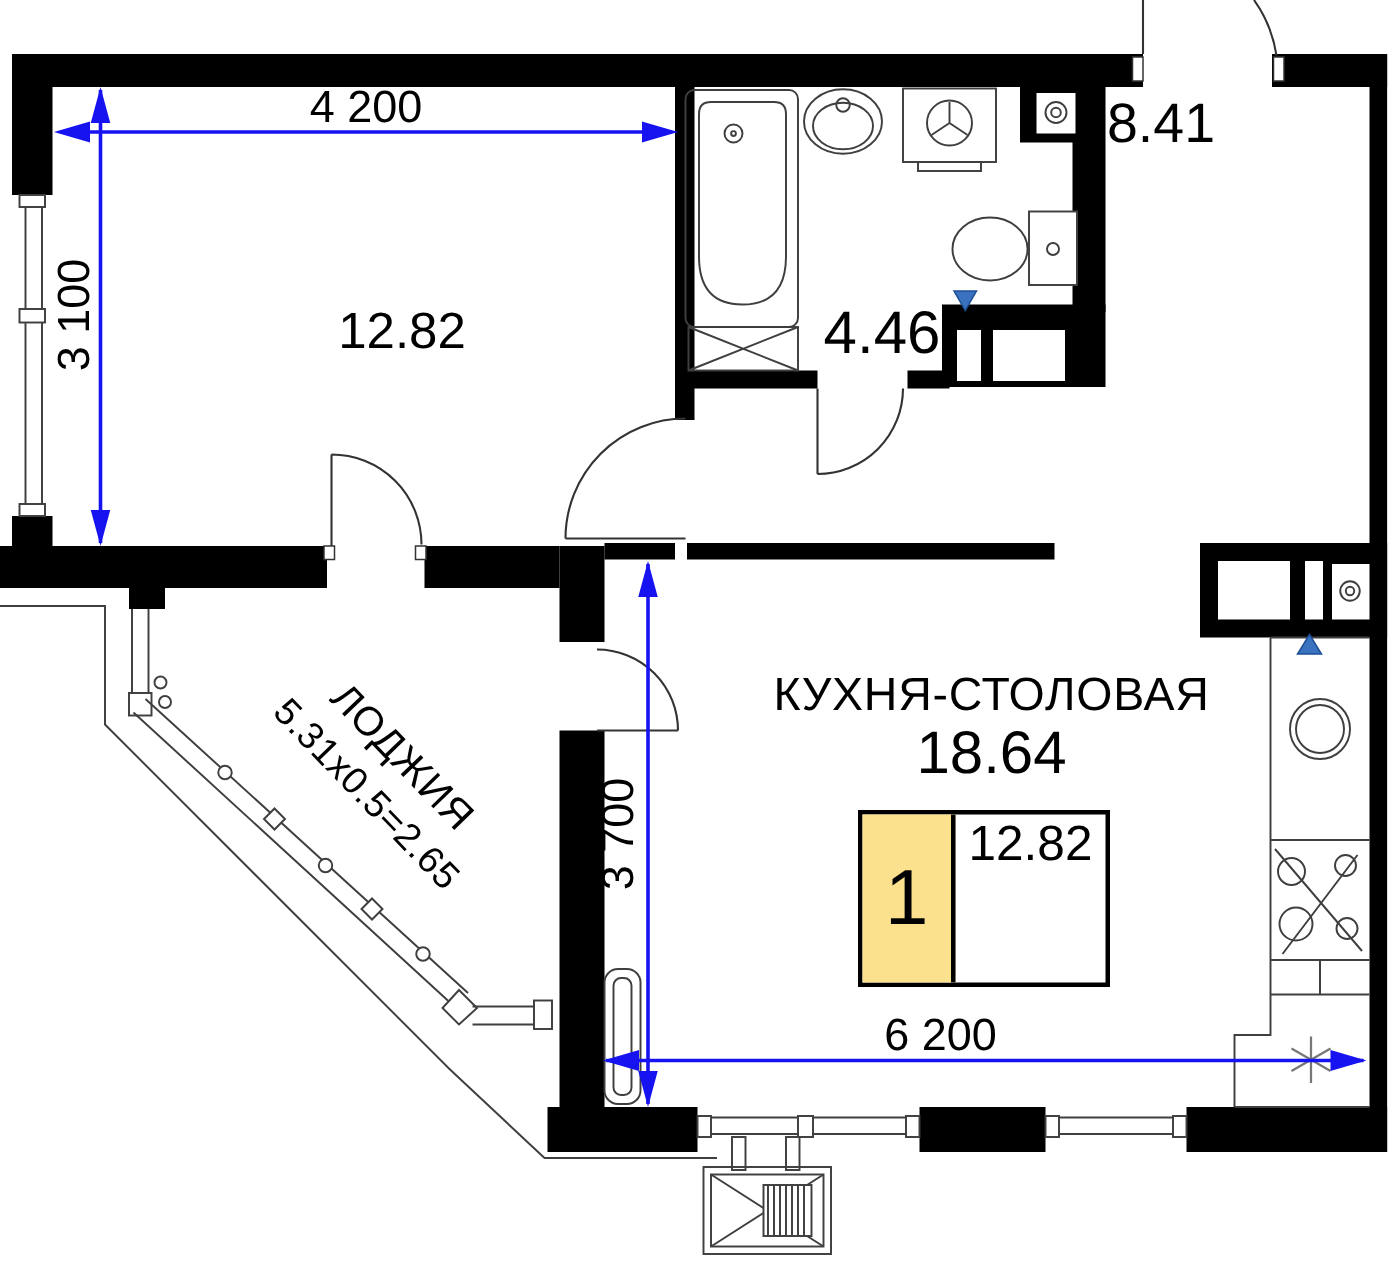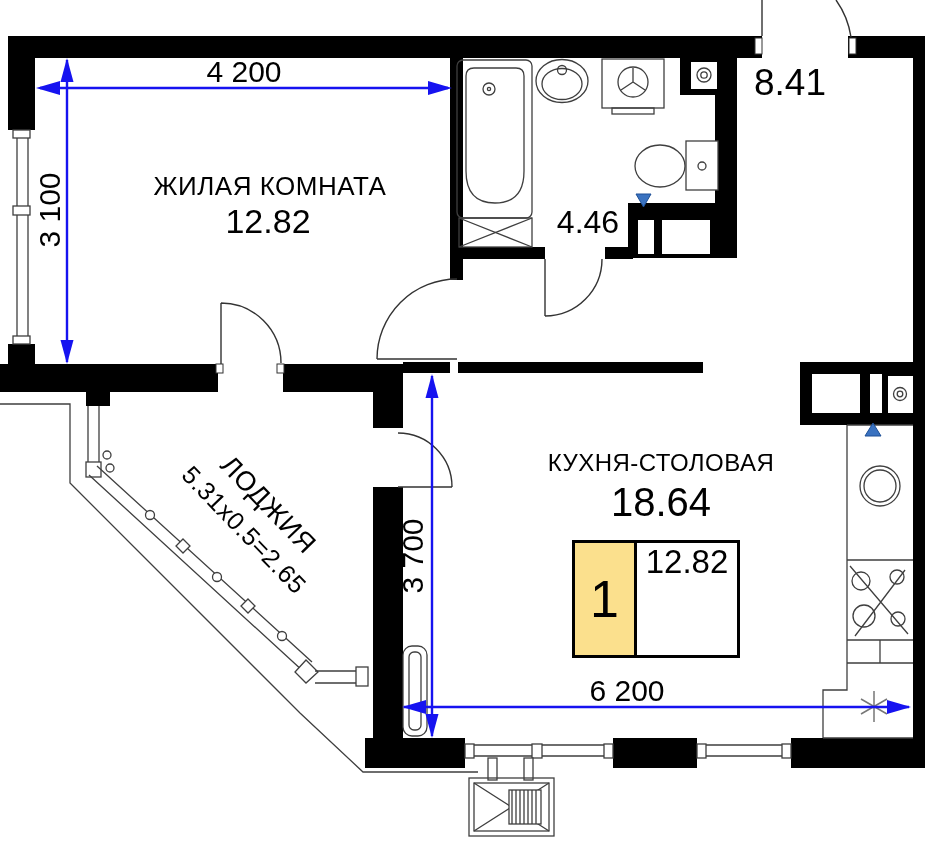--- a/index.html
+++ b/index.html
@@ -15,21 +15,21 @@
   .dim{fill:none;stroke:var(--dimension-blue,#1613f0);stroke-width:2.4;}
   .dimf{fill:var(--dimension-blue,#1613f0);stroke:none;}
   .vent{fill:var(--vent-marker,#3a72c0);stroke:#1d4f96;stroke-width:1;}
   .lbl{position:absolute;transform:translate(-50%,-50%);white-space:nowrap;color:#000;
        line-height:1;}
   .lbl.rot90{transform:translate(-50%,-50%) rotate(-90deg);}
   .lbl.rot46{transform:translate(-50%,-50%) rotate(46deg);}
   .dim-label{font-size:30px;}
   .room-name{font-size:26px;letter-spacing:.5px;}
   .room-area{font-size:34px;}
-  .small-area{font-size:32px;}
+  .small-area{font-size:40px;}
   #info-table{position:absolute;left:572px;top:540px;width:168px;height:118px;
       border:3px solid #000;box-sizing:border-box;display:grid;
       grid-template-columns:62px 1fr;grid-template-rows:1fr 1fr 1fr;background:#fff;}
   #info-table .rooms-cell{grid-row:1/4;background:var(--table-highlight,#fbe08d);
       border-right:3px solid #000;display:flex;align-items:center;justify-content:center;
       font-size:52px;}
   #info-table .val{display:flex;align-items:center;justify-content:center;font-size:33px;
       border-bottom:3px solid #000;}
   #info-table .val:last-child{border-bottom:none;}
 </style>
@@ -210,30 +210,29 @@
     <polygon class="dimf" points="402,707 426,700 426,714"></polygon>
     <polygon class="dimf" points="911,707 887,700 887,714"></polygon>
   </g>
 </svg>
 
 <div class="lbl dim-label" style="left:244px;top:72px">4 200</div>
 <div class="lbl dim-label rot90" style="left:50px;top:210px">3 100</div>
 <div class="lbl dim-label rot90" style="left:413px;top:556px">3 700</div>
 <div class="lbl dim-label" style="left:627px;top:691px">6 200</div>
 
-<div class="lbl room-name" style="left:270px;top:186px">ЖИЛАЯ КОМНАТА</div>
 <div class="lbl room-area" style="left:268px;top:221px">12.82</div>
 
-<div class="lbl room-name" style="left:661px;top:463px;font-size:24px">КУХНЯ-СТОЛОВАЯ</div>
+<div class="lbl room-name" style="left:661px;top:463px;font-size:31px">КУХНЯ-СТОЛОВАЯ</div>
 <div class="lbl room-area" style="left:661px;top:502px;font-size:40px">18.64</div>
 
 <div class="lbl room-name rot46" style="left:268px;top:505px;font-size:27px">ЛОДЖИЯ</div>
 <div class="lbl room-name rot46" style="left:244px;top:530px;font-size:25px">5.31x0.5=2.65</div>
 
 <div class="lbl small-area" style="left:588px;top:222px">4.46</div>
-<div class="lbl small-area" style="left:790px;top:82px;font-size:37px">8.41</div>
+<div class="lbl small-area" style="left:774px;top:82px;font-size:37px">8.41</div>
 
 <div id="info-table">
   <div class="rooms-cell">1</div>
   <div class="val">12.82</div>
 </div>
 
 </div>
 
 </body></html>

